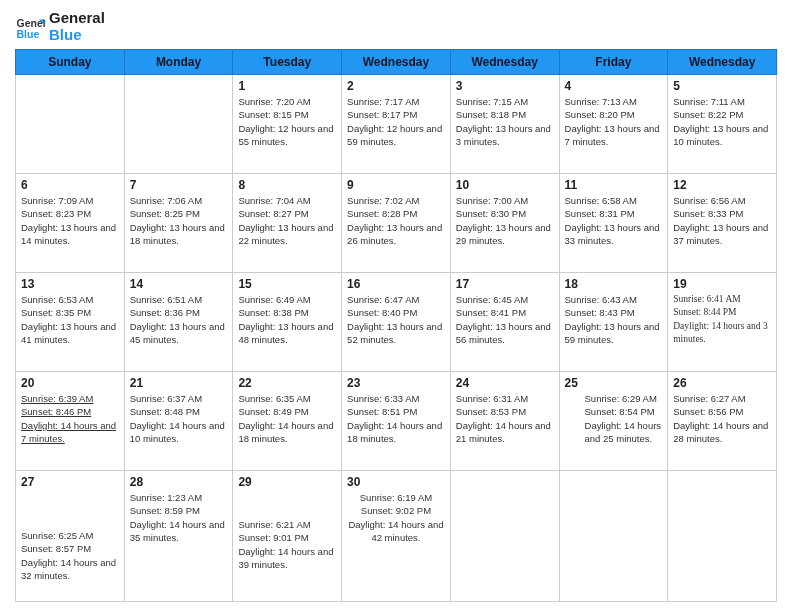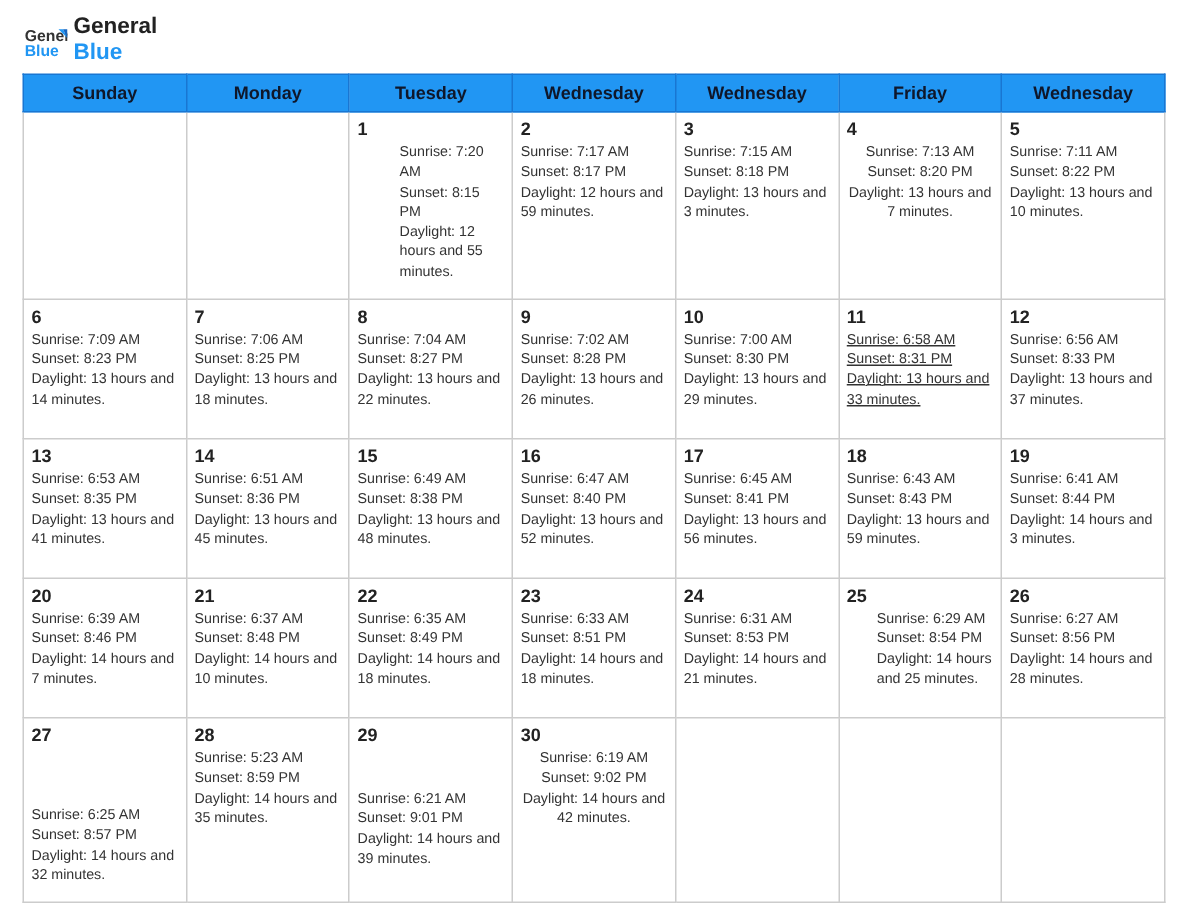--- a/index.html
+++ b/index.html
@@ -119,39 +119,39 @@
           <th>Friday</th>
           <th>Wednesday</th>
         </tr>
     </thead>
     <tbody id="calendar-body">
     <tr>
           <td class="empty-cell"></td>
           <td class="empty-cell"></td>
           <td>
             <span class="day-num">1</span>
-            <div class="day-info" style="white-space: pre-line; margin-left: 28px;">Sunrise: 7:20 AM
+            <div class="day-info" style="white-space: pre-line;">Sunrise: 7:20 AM
 Sunset: 8:15 PM
 Daylight: 12 hours and 55 minutes.</div>
           </td>
           <td>
             <span class="day-num">2</span>
             <div class="day-info" style="white-space: pre-line;">Sunrise: 7:17 AM
 Sunset: 8:17 PM
 Daylight: 12 hours and 59 minutes.</div>
           </td>
           <td>
             <span class="day-num">3</span>
             <div class="day-info" style="white-space: pre-line;">Sunrise: 7:15 AM
 Sunset: 8:18 PM
 Daylight: 13 hours and 3 minutes.</div>
           </td>
           <td>
             <span class="day-num">4</span>
-            <div class="day-info" style="white-space: pre-line; text-align: center;">Sunrise: 7:13 AM
+            <div class="day-info" style="white-space: pre-line;">Sunrise: 7:13 AM
 Sunset: 8:20 PM
 Daylight: 13 hours and 7 minutes.</div>
           </td>
           <td>
             <span class="day-num">5</span>
             <div class="day-info" style="white-space: pre-line;">Sunrise: 7:11 AM
 Sunset: 8:22 PM
 Daylight: 13 hours and 10 minutes.</div>
           </td>
         </tr>
@@ -181,21 +181,21 @@
 Daylight: 13 hours and 26 minutes.</div>
           </td>
           <td>
             <span class="day-num">10</span>
             <div class="day-info" style="white-space: pre-line;">Sunrise: 7:00 AM
 Sunset: 8:30 PM
 Daylight: 13 hours and 29 minutes.</div>
           </td>
           <td>
             <span class="day-num">11</span>
-            <div class="day-info" style="white-space: pre-line; text-decoration: underline;">Sunrise: 6:58 AM
+            <div class="day-info" style="white-space: pre-line;">Sunrise: 6:58 AM
 Sunset: 8:31 PM
 Daylight: 13 hours and 33 minutes.</div>
           </td>
           <td>
             <span class="day-num">12</span>
             <div class="day-info" style="white-space: pre-line;">Sunrise: 6:56 AM
 Sunset: 8:33 PM
 Daylight: 13 hours and 37 minutes.</div>
           </td>
         </tr>
@@ -231,29 +231,29 @@
 Daylight: 13 hours and 56 minutes.</div>
           </td>
           <td>
             <span class="day-num">18</span>
             <div class="day-info" style="white-space: pre-line;">Sunrise: 6:43 AM
 Sunset: 8:43 PM
 Daylight: 13 hours and 59 minutes.</div>
           </td>
           <td>
             <span class="day-num">19</span>
-            <div class="day-info" style="white-space: pre-line;">Sunrise: 6:41 AM
+            <div class="day-info" style="white-space: pre-line; font-family: Liberation Serif, serif;">Sunrise: 6:41 AM
 Sunset: 8:44 PM
 Daylight: 14 hours and 3 minutes.</div>
           </td>
         </tr>
         <tr>
           <td>
             <span class="day-num">20</span>
-            <div class="day-info" style="white-space: pre-line;">Sunrise: 6:39 AM
+            <div class="day-info" style="white-space: pre-line; text-decoration: underline;">Sunrise: 6:39 AM
 Sunset: 8:46 PM
 Daylight: 14 hours and 7 minutes.</div>
           </td>
           <td>
             <span class="day-num">21</span>
             <div class="day-info" style="white-space: pre-line;">Sunrise: 6:37 AM
 Sunset: 8:48 PM
 Daylight: 14 hours and 10 minutes.</div>
           </td>
           <td>
@@ -289,21 +289,21 @@
         </tr>
         <tr>
           <td>
             <span class="day-num">27</span>
             <div class="day-info" style="white-space: pre-line; margin-top: 40px;">Sunrise: 6:25 AM
 Sunset: 8:57 PM
 Daylight: 14 hours and 32 minutes.</div>
           </td>
           <td>
             <span class="day-num">28</span>
-            <div class="day-info" style="white-space: pre-line;">Sunrise: 5:23 AM
+            <div class="day-info" style="white-space: pre-line;">Sunrise: 1:23 AM
 Sunset: 8:59 PM
 Daylight: 14 hours and 35 minutes.</div>
           </td>
           <td>
             <span class="day-num">29</span>
             <div class="day-info" style="white-space: pre-line; margin-top: 29px;">Sunrise: 6:21 AM
 Sunset: 9:01 PM
 Daylight: 14 hours and 39 minutes.</div>
           </td>
           <td>

